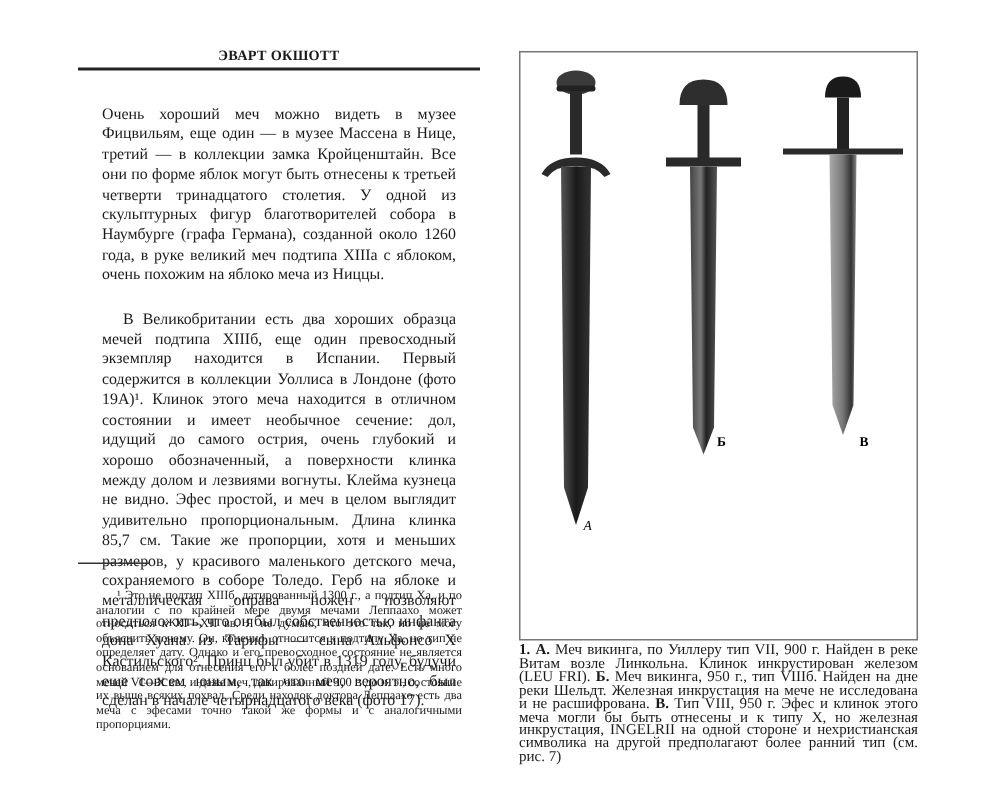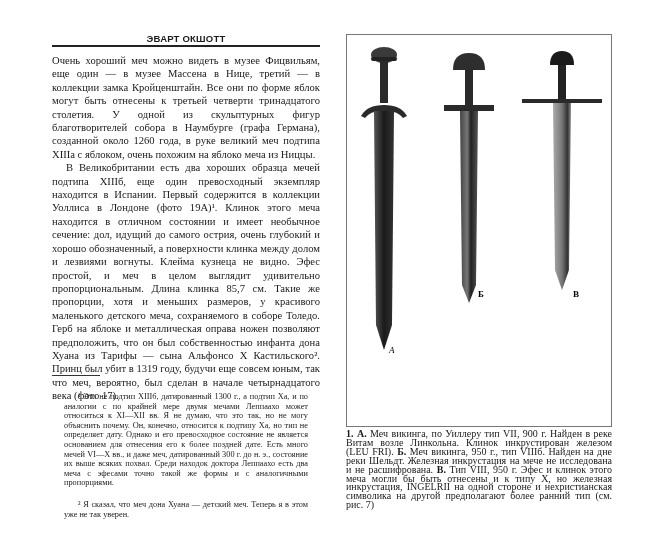--- a/index.html
+++ b/index.html
@@ -1,20 +1,20 @@
 <!DOCTYPE html>
 <html><head>
 <meta charset="utf-8">
 <style>
   html,body{margin:0;padding:0;background:#fff;}
   body{width:662px;height:540px;position:relative;overflow:hidden;font-family:"Liberation Serif","DejaVu Serif",serif;color:#1a1a1a;}
-  .running-head{position:absolute;left:52px;top:33px;width:268px;text-align:center;font-family:Liberation Sans, sans-serif;font-weight:bold;font-size:9.5px;letter-spacing:0.2px;}
+  .running-head{position:absolute;left:52px;top:33px;width:268px;text-align:center;font-family:Liberation Serif, serif;font-weight:bold;font-size:9.5px;letter-spacing:0.2px;}
   .head-rule{position:absolute;left:52px;top:45px;width:268px;height:1.5px;background:#222;}
   .body-text{position:absolute;left:52px;top:54px;width:268px;font-size:10.6px;line-height:13.4px;text-align:justify;}
-  .body-text p{margin:0;text-indent:14px;}
+  .body-text p{margin:16px;text-indent:14px;}
   .body-text p.first{text-indent:0;}
   .fn-rule{position:absolute;left:52px;top:375px;width:48px;height:1px;background:#333;}
   .footnotes{position:absolute;left:52px;top:380px;width:268px;font-size:8.3px;line-height:9.6px;text-align:justify;}
   .footnotes p{margin:12px;text-indent:14px;}
   .page-num{position:absolute;left:176px;top:505px;width:20px;text-align:right;font-size:10px;margin-top:36px;}
   .photo-box{position:absolute;left:346px;top:34px;width:266px;height:393px;border:1px solid #777;box-sizing:border-box;background:#fff;}
   .caption{position:absolute;left:346px;top:430px;width:266px;font-size:10px;line-height:8.9px;text-align:justify;}
   .caption b{font-weight:bold;}
 </style>
 </head>
@@ -24,21 +24,20 @@
 <div class="head-rule"></div>
 
 <div class="body-text">
   <p class="first">Очень хороший меч можно видеть в музее Фицвильям, еще один — в музее Массена в Нице, третий — в коллекции замка Кройценштайн. Все они по форме яблок могут быть отнесены к третьей четверти тринадцатого столетия. У одной из скульптурных фигур благотворителей собора в Наумбурге (графа Германа), созданной около 1260 года, в руке великий меч подтипа XIIIa с яблоком, очень похожим на яблоко меча из Ниццы.</p>
   <p>В Великобритании есть два хороших образца мечей подтипа XIIIб, еще один превосходный экземпляр находится в Испании. Первый содержится в коллекции Уоллиса в Лондоне (фото 19А)¹. Клинок этого меча находится в отличном состоянии и имеет необычное сечение: дол, идущий до самого острия, очень глубокий и хорошо обозначенный, а поверхности клинка между долом и лезвиями вогнуты. Клейма кузнеца не видно. Эфес простой, и меч в целом выглядит удивительно пропорциональным. Длина клинка 85,7 см. Такие же пропорции, хотя и меньших размеров, у красивого маленького детского меча, сохраняемого в соборе Толедо. Герб на яблоке и металлическая оправа ножен позволяют предположить, что он был собственностью инфанта дона Хуана из Тарифы — сына Альфонсо X Кастильского². Принц был убит в 1319 году, будучи еще совсем юным, так что меч, вероятно, был сделан в начале четырнадцатого века (фото 17).</p>
 </div>
 
 <div class="fn-rule"></div>
 <div class="footnotes">
   <p>¹ Это не подтип XIIIб, датированный 1300 г., а подтип Xa, и по аналогии с по крайней мере двумя мечами Леппаахо может относиться к XI—XII вв. Я не думаю, что это так, но не могу объяснить почему. Он, конечно, относится к подтипу Xa, но тип не определяет дату. Однако и его превосходное состояние не является основанием для отнесения его к более поздней дате. Есть много мечей VI—X вв., и даже меч, датированный 300 г. до н. э., состояние их выше всяких похвал. Среди находок доктора Леппаахо есть два меча с эфесами точно такой же формы и с аналогичными пропорциями.</p>
-  <p>² Я сказал, что меч дона Хуана — детский меч. Теперь я в этом уже не так уверен.</p>
 </div>
 
 <div class="page-num">60</div>
 
 <div class="photo-box">
   <svg width="264" height="391" viewBox="0 0 264 391">
     <defs>
       <linearGradient id="gA" x1="0" x2="1">
         <stop offset="0" stop-color="#555"></stop>
           <stop offset="0.5" stop-color="#1a1a1a"></stop>

